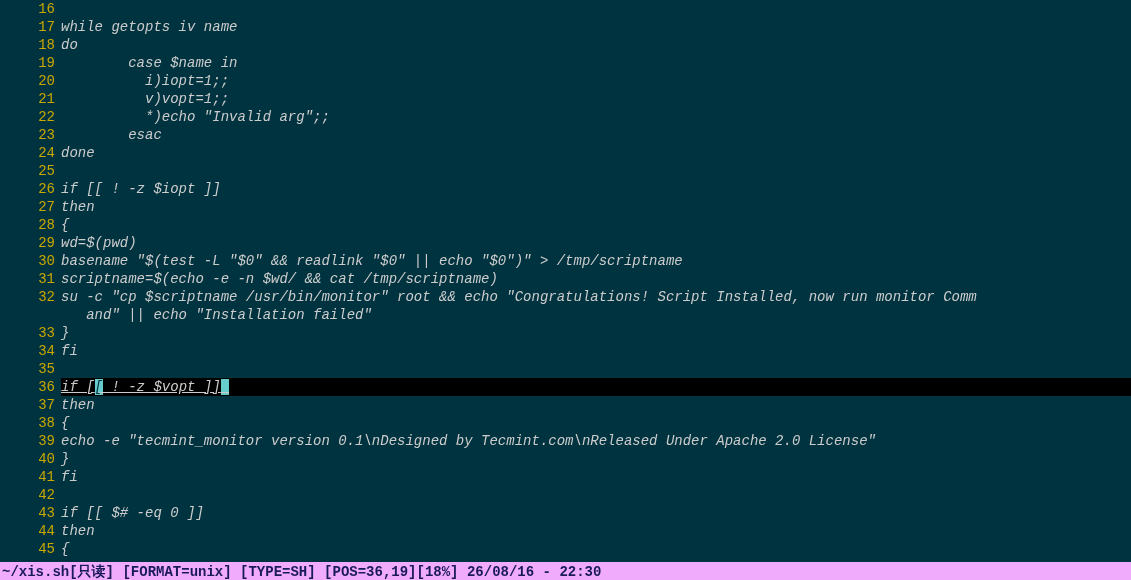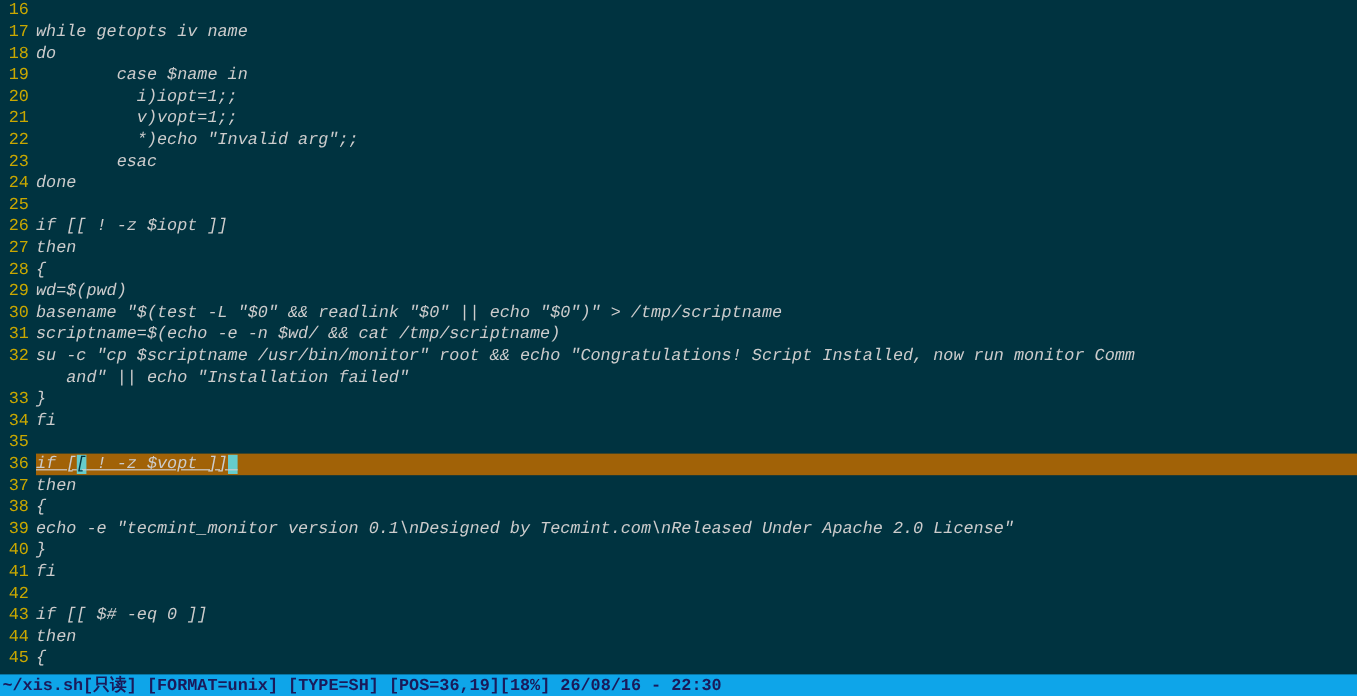--- a/index.html
+++ b/index.html
@@ -9,51 +9,52 @@
     font-family: "Courier New", monospace;
     font-size: 14px;
     line-height: 18px;
     width: 1131px;
     height: 580px;
     overflow: hidden;
     position: relative;
   }
   .editor {
     white-space: pre;
+    padding-left: 31px;
   }
   .line {
     display: flex;
     height: 18px;
   }
   .lineno {
     color: #c9a800;
     width: 30px;
     text-align: right;
     padding-right: 6px;
     flex-shrink: 0;
   }
   .code {
     flex: 1;
     color: #cccccc;
     font-style: italic;
   }
   .cursor-line .code {
-    background: #a16207;
+    background: #000000;
     text-decoration: underline;
   }
   .cursor-block {
     background: #6cc;
     color: #003340;
   }
   .statusbar {
     position: absolute;
     bottom: 0;
     left: 0;
     width: 100%;
-    background: #0ea5e9;
+    background: #f0abfc;
     color: #1a1a5a;
     font-weight: bold;
     padding: 1px 2px;
     height: 18px;
   }
 </style>
 </head>
 <body>
 
 <div class="editor" id="editor"><div class="line"><span class="lineno">16</span><span class="code"></span></div><div class="line"><span class="lineno">17</span><span class="code">while getopts iv name</span></div><div class="line"><span class="lineno">18</span><span class="code">do</span></div><div class="line"><span class="lineno">19</span><span class="code">        case $name in</span></div><div class="line"><span class="lineno">20</span><span class="code">          i)iopt=1;;</span></div><div class="line"><span class="lineno">21</span><span class="code">          v)vopt=1;;</span></div><div class="line"><span class="lineno">22</span><span class="code">          *)echo "Invalid arg";;</span></div><div class="line"><span class="lineno">23</span><span class="code">        esac</span></div><div class="line"><span class="lineno">24</span><span class="code">done</span></div><div class="line"><span class="lineno">25</span><span class="code"></span></div><div class="line"><span class="lineno">26</span><span class="code">if [[ ! -z $iopt ]]</span></div><div class="line"><span class="lineno">27</span><span class="code">then</span></div><div class="line"><span class="lineno">28</span><span class="code">{</span></div><div class="line"><span class="lineno">29</span><span class="code">wd=$(pwd)</span></div><div class="line"><span class="lineno">30</span><span class="code">basename "$(test -L "$0" &amp;&amp; readlink "$0" || echo "$0")" &gt; /tmp/scriptname</span></div><div class="line"><span class="lineno">31</span><span class="code">scriptname=$(echo -e -n $wd/ &amp;&amp; cat /tmp/scriptname)</span></div><div class="line"><span class="lineno">32</span><span class="code">su -c "cp $scriptname /usr/bin/monitor" root &amp;&amp; echo "Congratulations! Script Installed, now run monitor Comm</span></div><div class="line"><span class="lineno"></span><span class="code">   and" || echo "Installation failed"</span></div><div class="line"><span class="lineno">33</span><span class="code">}</span></div><div class="line"><span class="lineno">34</span><span class="code">fi</span></div><div class="line"><span class="lineno">35</span><span class="code"></span></div><div class="line cursor-line"><span class="lineno">36</span><span class="code">if [<span class="cursor-block">[</span> ! -z $vopt ]]<span class="cursor-block"> </span></span></div><div class="line"><span class="lineno">37</span><span class="code">then</span></div><div class="line"><span class="lineno">38</span><span class="code">{</span></div><div class="line"><span class="lineno">39</span><span class="code">echo -e "tecmint_monitor version 0.1\nDesigned by Tecmint.com\nReleased Under Apache 2.0 License"</span></div><div class="line"><span class="lineno">40</span><span class="code">}</span></div><div class="line"><span class="lineno">41</span><span class="code">fi</span></div><div class="line"><span class="lineno">42</span><span class="code"></span></div><div class="line"><span class="lineno">43</span><span class="code">if [[ $# -eq 0 ]]</span></div><div class="line"><span class="lineno">44</span><span class="code">then</span></div><div class="line"><span class="lineno">45</span><span class="code">{</span></div></div>

